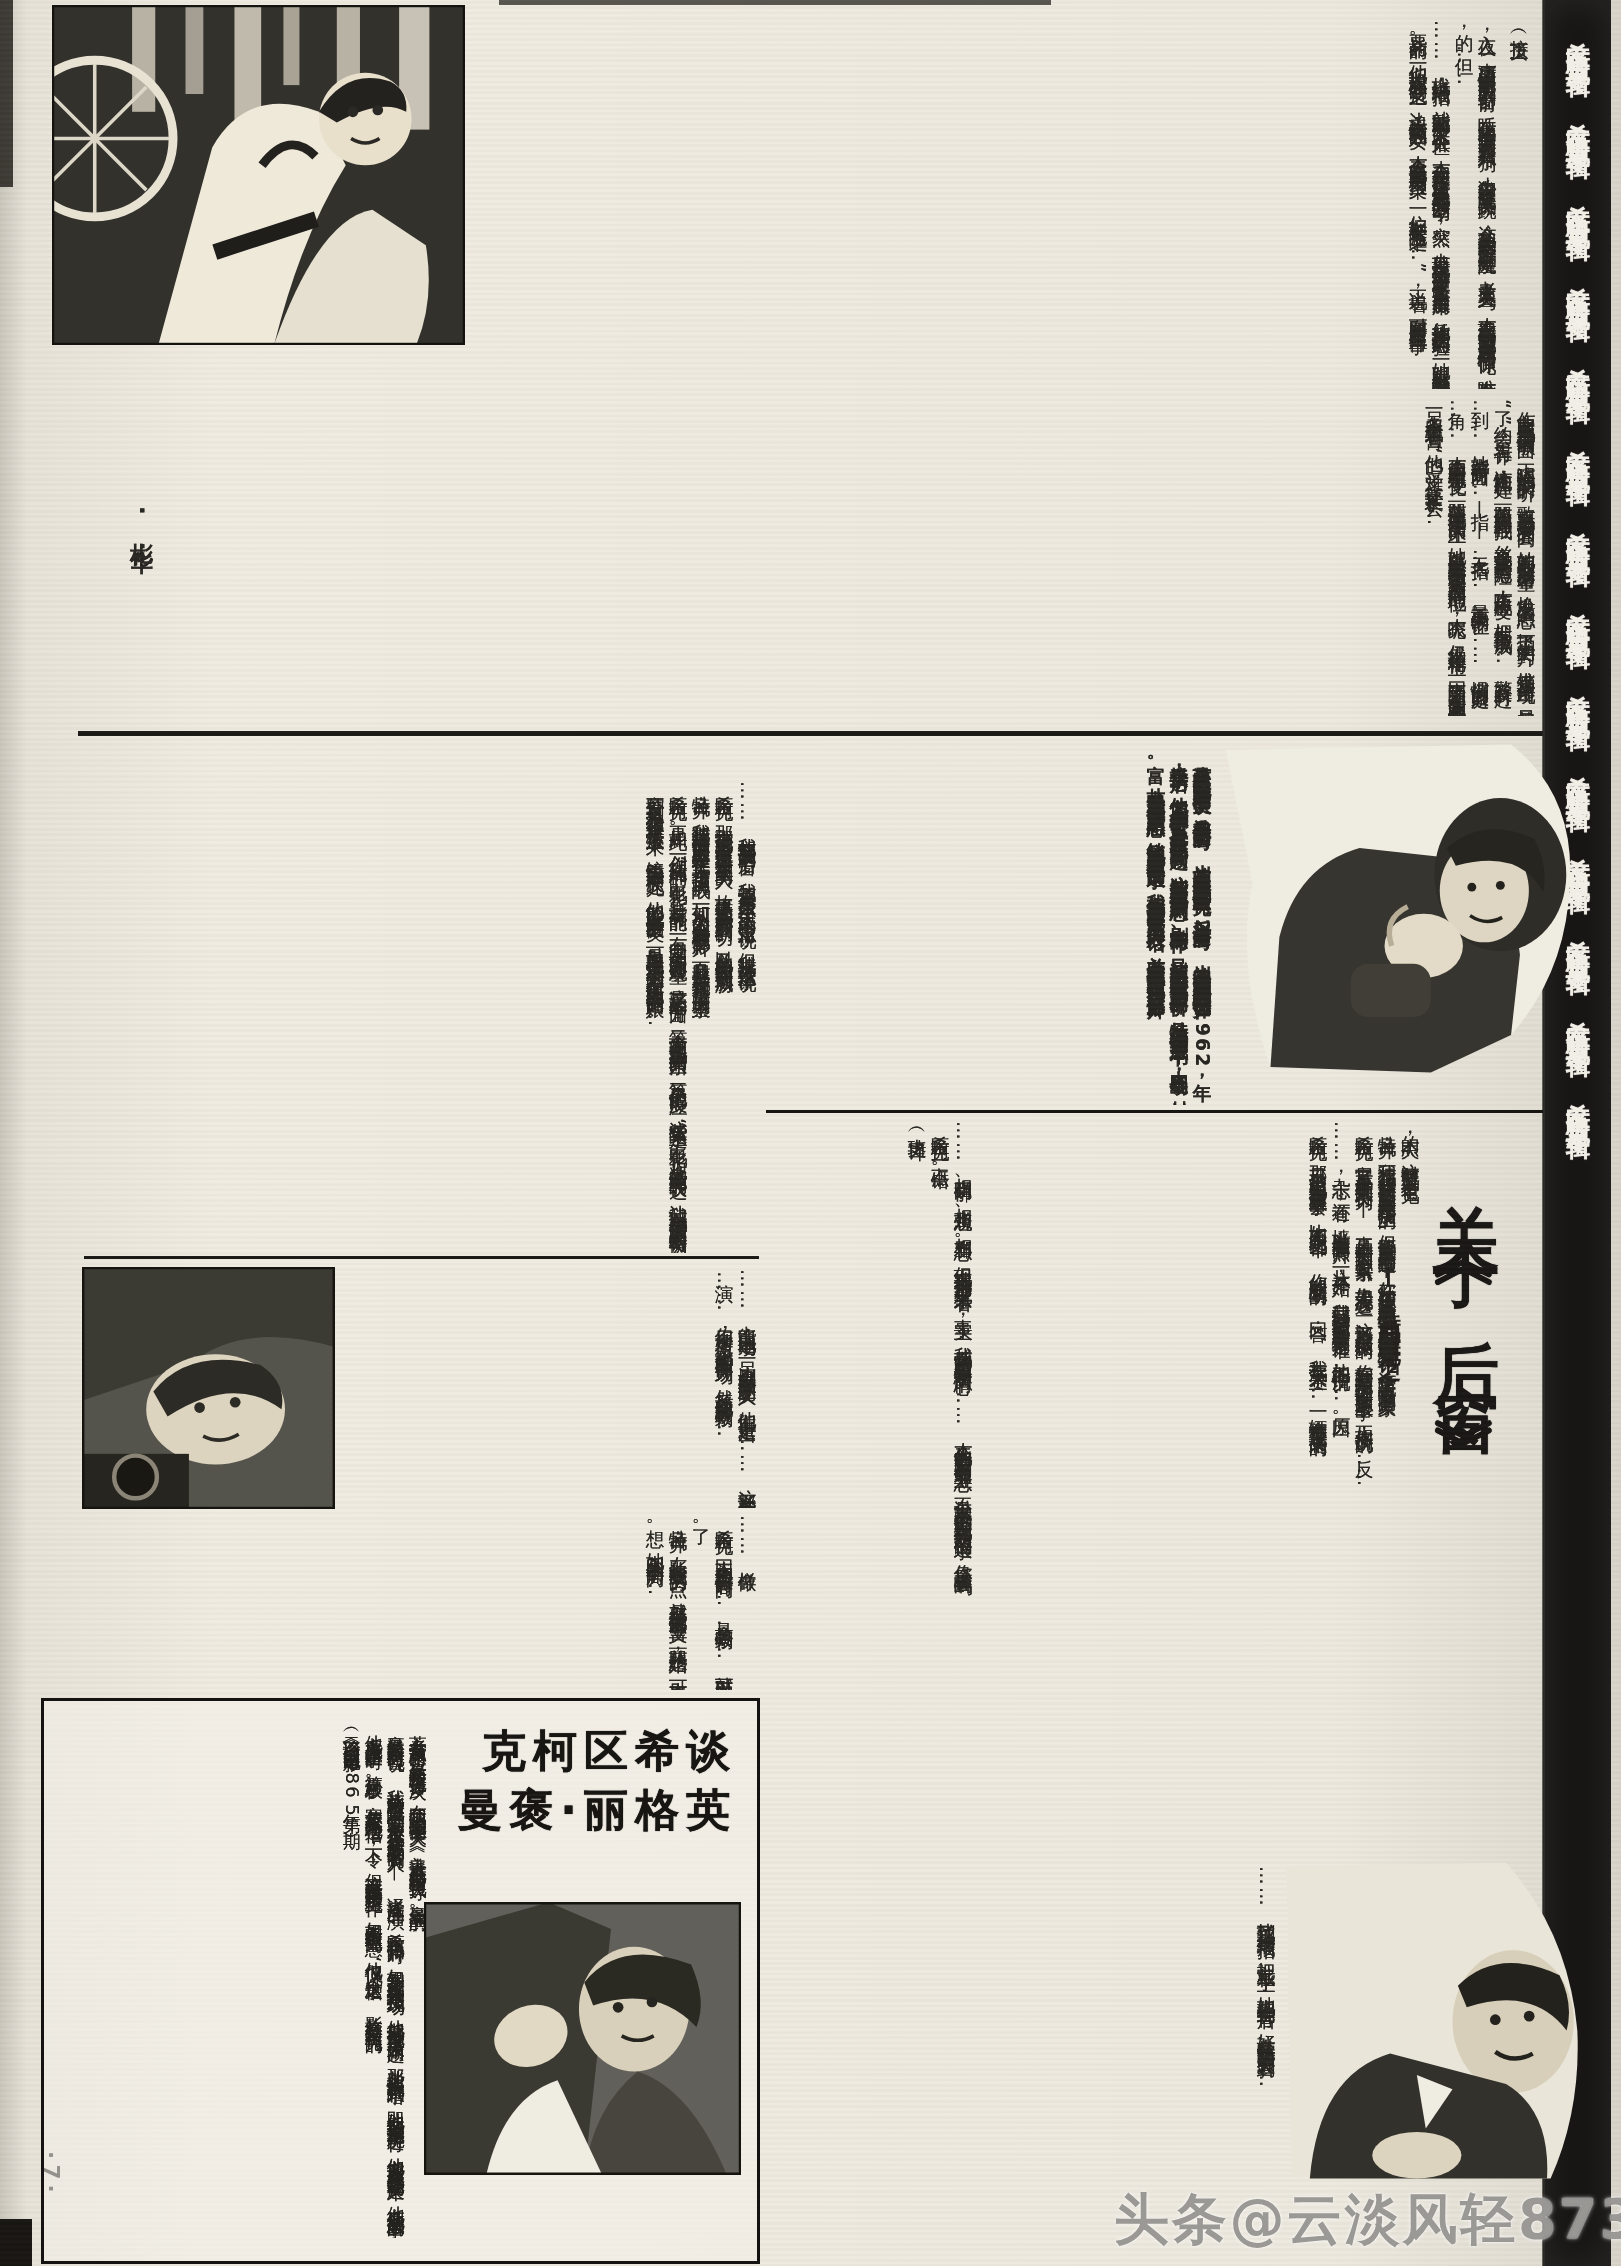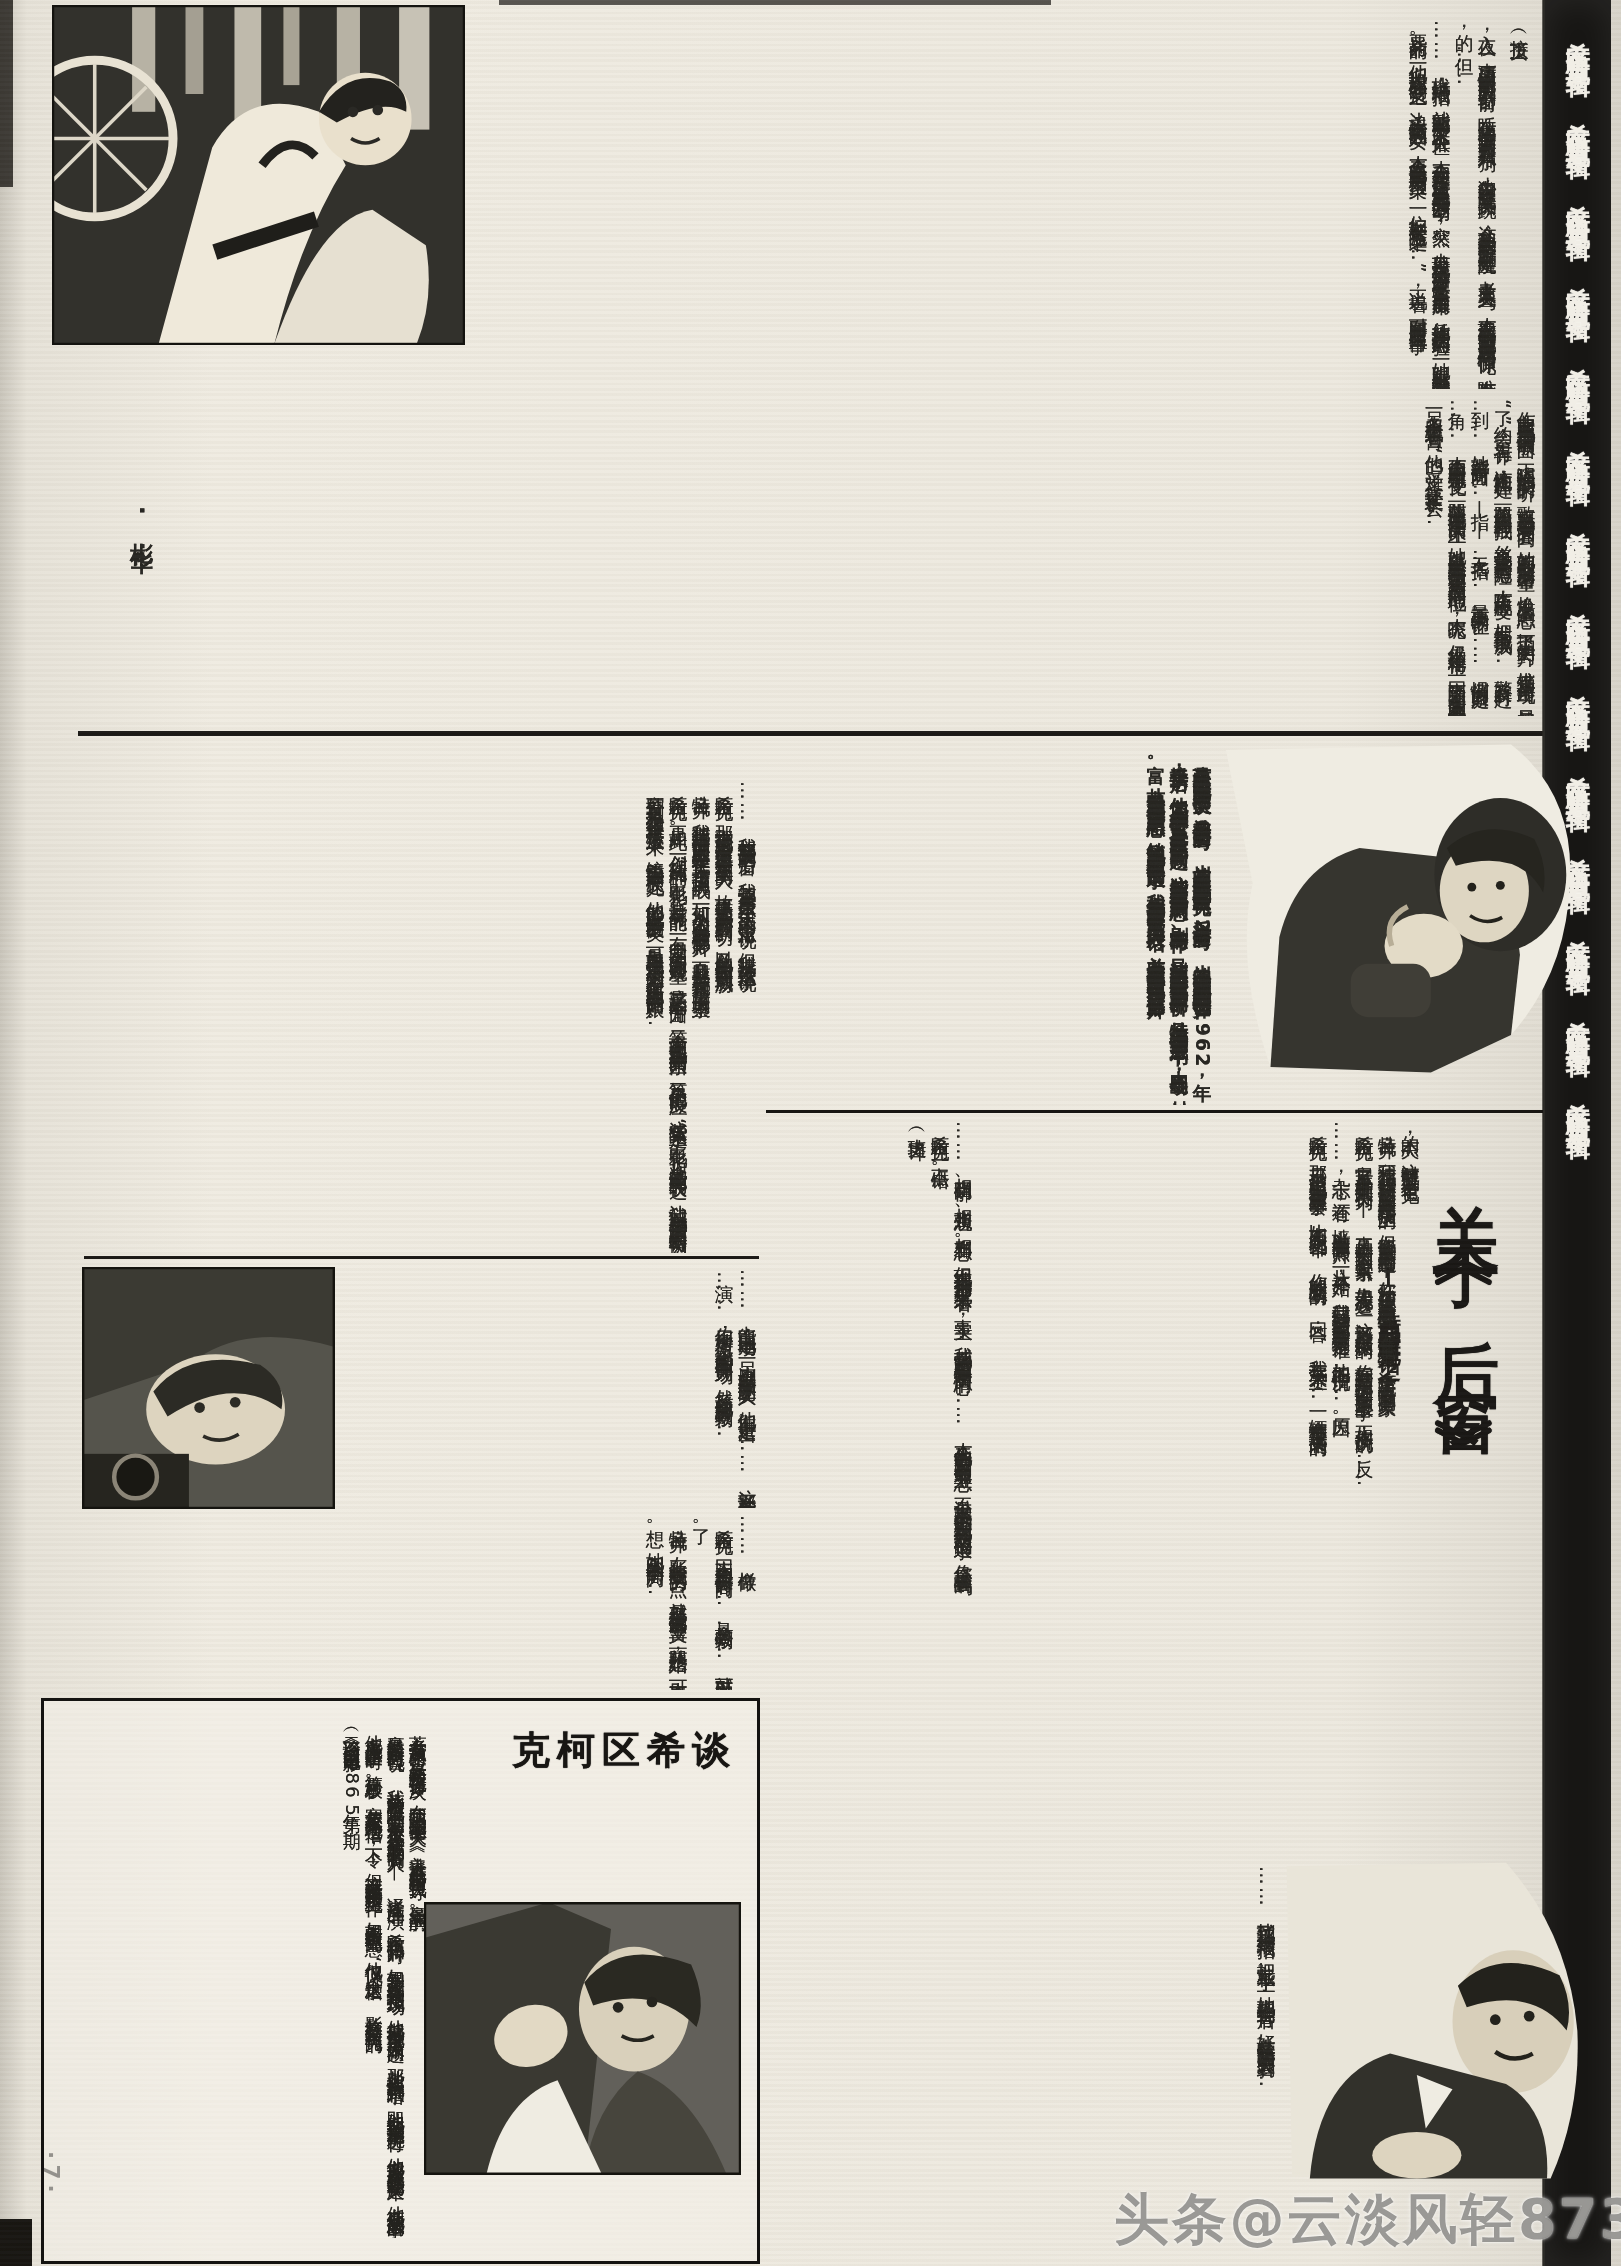--- a/index.html
+++ b/index.html
@@ -23,21 +23,21 @@
     letter-spacing:6.2px;height:2228px;overflow:hidden;text-shadow:0 0 0.9px #fff;}
   .headline{position:absolute;writing-mode:vertical-rl;font-weight:900;
     font-size:66px;letter-spacing:45px;color:#161412;text-shadow:0 0 0.9px #000;}
   .subtitle{position:absolute;writing-mode:vertical-rl;font-size:23px;letter-spacing:4.5px;
     font-weight:600;color:#201e1b;}
   .intro{font-weight:600;}
   .box{position:absolute;left:41px;top:1698px;width:713px;height:560px;
     border:3.6px solid #141311;background:rgba(244,241,233,.55);z-index:1;}
   .box-title{position:absolute;right:19.6px;top:19.6px;display:flex;flex-direction:column;
     align-items:flex-end;z-index:2;}
-  .box-title .line{font-size:38px;font-weight:900;letter-spacing:7.1px;line-height:59px;
+  .box-title .line{font-size:44px;font-weight:900;letter-spacing:7.1px;line-height:59px;
     color:#181613;text-shadow:0 0 0.9px #000;white-space:nowrap;}
   .photo{position:absolute;z-index:3;}
   .photo svg{display:block;}
   .watermark{position:absolute;left:1114px;top:2183px;z-index:9;
     font-size:55px;font-weight:bold;letter-spacing:2.7px;color:rgba(125,124,120,.78);
     text-shadow:0 0 1.8px rgba(255,255,255,.9),0 0 5.3px rgba(255,255,255,.6);white-space:nowrap;}
   .pagenum{position:absolute;left:39px;top:2151px;writing-mode:vertical-rl;
     font-size:21.4px;font-weight:bold;letter-spacing:5.3px;color:#1a1917;}
   .edge-blob{position:absolute;background:#15130f;}
 </style>
@@ -171,20 +171,21 @@
       <path d="M238 214 q20 14 42 2" stroke="#23221c" stroke-width="5" fill="none"></path>
       <path d="M30 356 Q40 240 120 216 L250 250 Q300 280 296 356 Z" fill="#32312b"></path>
       <path d="M150 240 L190 256 L160 300 Z" fill="#efece2"></path>
       <ellipse cx="150" cy="330" rx="50" ry="26" fill="#ddd4bf"></ellipse>
     </svg>
   </div>
 
   <div class="box">
     <div class="box-title">
       <span class="line">克柯区希谈</span>
+      <span class="line">曼褒·丽格英</span>
     </div>
     <div class="vtext" style="left:10.7px;top:19.6px;width:374px;height:517px;font-size:18px;line-height:22px;">著名女演员英格丽·褒曼与希区柯克合作多次。在我国上映的《爱德华大夫》、《美人计》就是由希区柯克执导、褒曼主演的。
 褒曼谈希区柯克时曾说：“我认为希区柯克是唯一不受制于塞尔兹尼克（当年好莱坞的著名制片人——译者注）的导演。希区柯克拍片时，如果制片人或作者来到拍摄现场，他就停拍并说是出了技术问题。那些人很快就得到暗示，即他们在场拍摄就不能进行，他们离开摄影机才能转动起来。他在做他想做的事，并都由他亲自来做这些事时，简直妙极了。塞尔兹尼克不断地送信、下令，但这并不能阻挠希区柯克工作，如果希区柯克不同意，他仅仅说‘这太糟了’。影片终归是希区柯克的。”
 （云珍译自《美国电影》1986年第5期）</div>
   </div>
 
   <div class="photo" style="left:424px;top:1902px;">
     <svg width="317" height="273" viewBox="0 0 356 306">
       <rect width="356" height="306" fill="#62605a"></rect>
       <path d="M0 40 L140 0 L210 30 L180 306 L0 306 Z" fill="#3a3932"></path>

